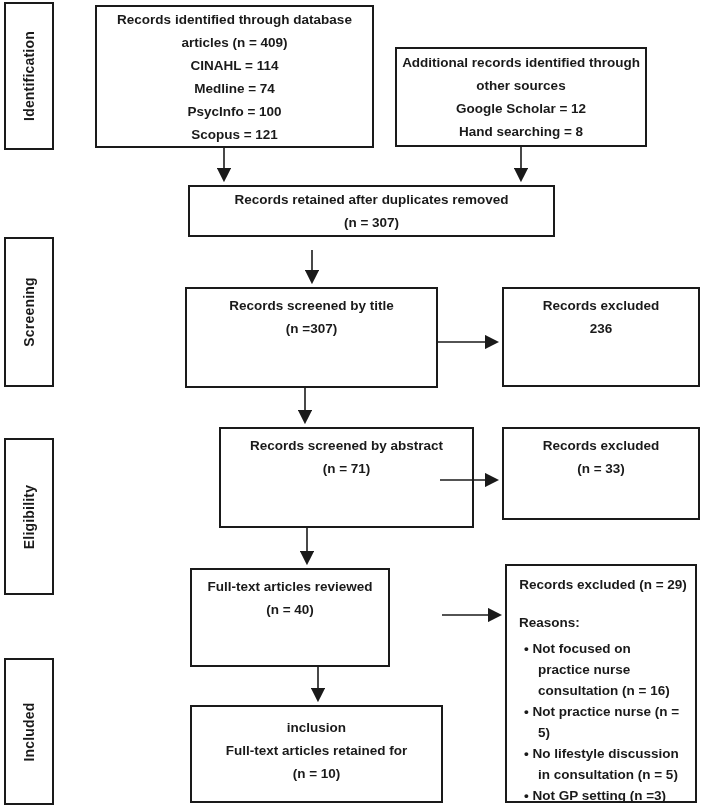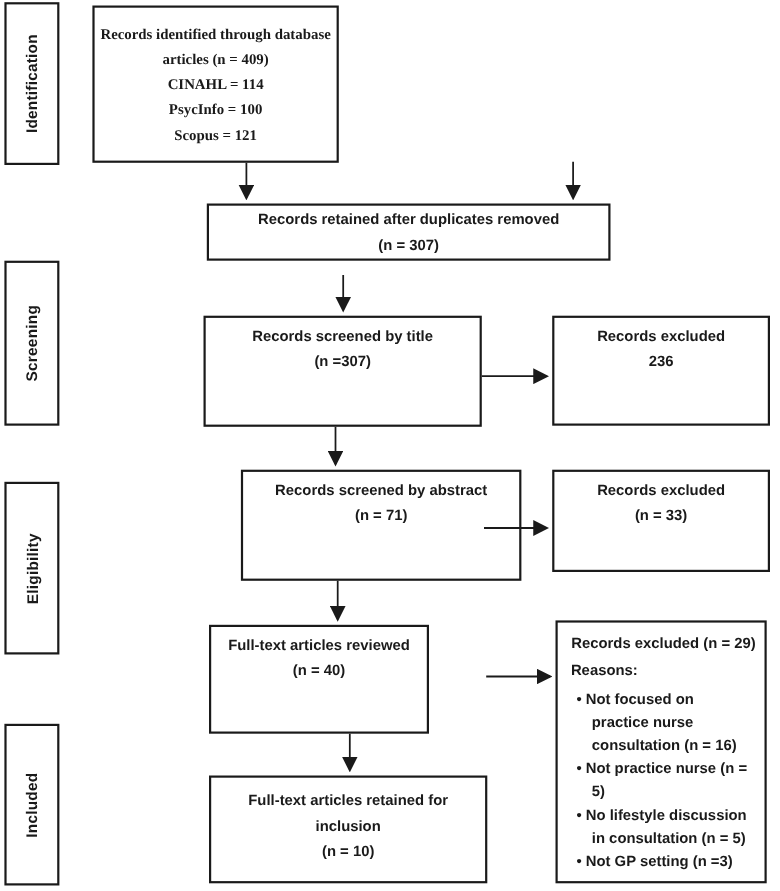--- a/index.html
+++ b/index.html
@@ -17,33 +17,33 @@
     position:absolute;left:4px;width:50px;border:2px solid #1a1a1a;
     display:flex;align-items:center;justify-content:center;
     box-sizing:border-box;background:#ffffff;
   }
   .stage span{
     transform:rotate(-90deg);white-space:nowrap;
     font-weight:bold;font-size:14px;letter-spacing:.2px;
   }
   .center-v{display:flex;flex-direction:column;justify-content:center;}
   .top-al{padding-top:5px;}
-  #box-db-search{left:84px;top:5px;width:224px;height:143px;font-family:Liberation Serif, serif;}
+  #box-db-search{left:95px;top:5px;width:279px;height:143px;}
   #box-other-sources{left:395px;top:47px;width:252px;height:100px;}
   #box-duplicates{left:188px;top:185px;width:367px;height:52px;}
   #box-screen-title{left:185px;top:287px;width:253px;height:101px;}
   #box-excluded-title{left:502px;top:287px;width:198px;height:100px;}
   #box-screen-abstract{left:185px;top:427px;width:255px;height:101px;margin-left:34px;}
   #box-excluded-abstract{left:502px;top:427px;width:198px;height:93px;}
   #box-fulltext{left:190px;top:568px;width:200px;height:99px;text-align:center;}
   #box-excluded-fulltext{
     left:505px;top:564px;width:192px;height:239px;
     text-align:left;font-size:13.5px;line-height:21px;padding:8px 8px 0 12px;
   }
-  #box-excluded-fulltext .rtitle{text-align:right;margin-bottom:4px;}
+  #box-excluded-fulltext .rtitle{text-align:center;margin-bottom:17px;}
   #box-included{left:190px;top:705px;width:253px;height:98px;padding-top:9px;}
   #stage-identification{top:2px;height:148px;}
   #stage-screening{top:237px;height:150px;}
   #stage-eligibility{top:438px;height:157px;}
   #stage-included{top:658px;height:147px;}
   ul.reasons{margin:5px;padding:0;list-style:none;}
   ul.reasons li{padding-left:14px;text-indent:-14px;}
   ul.reasons li::before{content:"\2022\00a0";}
   svg.arrows{position:absolute;left:0;top:0;pointer-events:none;}
 </style>
@@ -62,24 +62,31 @@
     <span>Eligibility</span>
   </div>
   <div class="stage" id="stage-included">
     <span>Included</span>
   </div>
 
   <div class="box center-v" id="box-db-search">
     <div>Records identified through database</div>
     <div><span>articles (</span><strong>n = 409</strong><span>)</span></div>
     <div>CINAHL = 114</div>
+    <div>Medline = 74</div>
     <div>PsycInfo = 100</div>
     <div>Scopus = 121</div>
   </div>
 
+  <div class="box center-v" id="box-other-sources">
+    <div>Additional records identified through</div>
+    <div>other sources</div>
+    <div>Google Scholar = 12</div>
+    <div>Hand searching = 8</div>
+  </div>
 
   <div class="box center-v" id="box-duplicates">
     <div>Records retained after duplicates removed</div>
     <div>(n = 307)</div>
   </div>
 
   <div class="box top-al" id="box-screen-title">
     <div>Records screened by title</div>
     <div>(n =307)</div>
   </div>
@@ -109,22 +116,22 @@
     <div>Reasons:</div>
     <ul class="reasons">
       <li>Not focused on practice nurse consultation (n = 16)</li>
       <li>Not practice nurse (n = 5)</li>
       <li>No lifestyle discussion in consultation (n = 5)</li>
       <li>Not GP setting (n =3)</li>
     </ul>
   </div>
 
   <div class="box" id="box-included">
+    <div>inclusion</div>
     <div>Full-text articles retained for</div>
-    <div>inclusion</div>
     <div>(n = 10)</div>
   </div>
 
   <svg class="arrows" width="709" height="810" viewBox="0 0 709 810">
     <defs>
       <marker id="ah" viewBox="0 0 10 10" refX="8.5" refY="5" markerWidth="9" markerHeight="9" orient="auto-start-reverse">
         <path d="M0,0 L10,5 L0,10 Z" fill="#1a1a1a"></path>
       </marker>
     </defs>
     <g stroke="#1a1a1a" stroke-width="1.6" fill="none">

